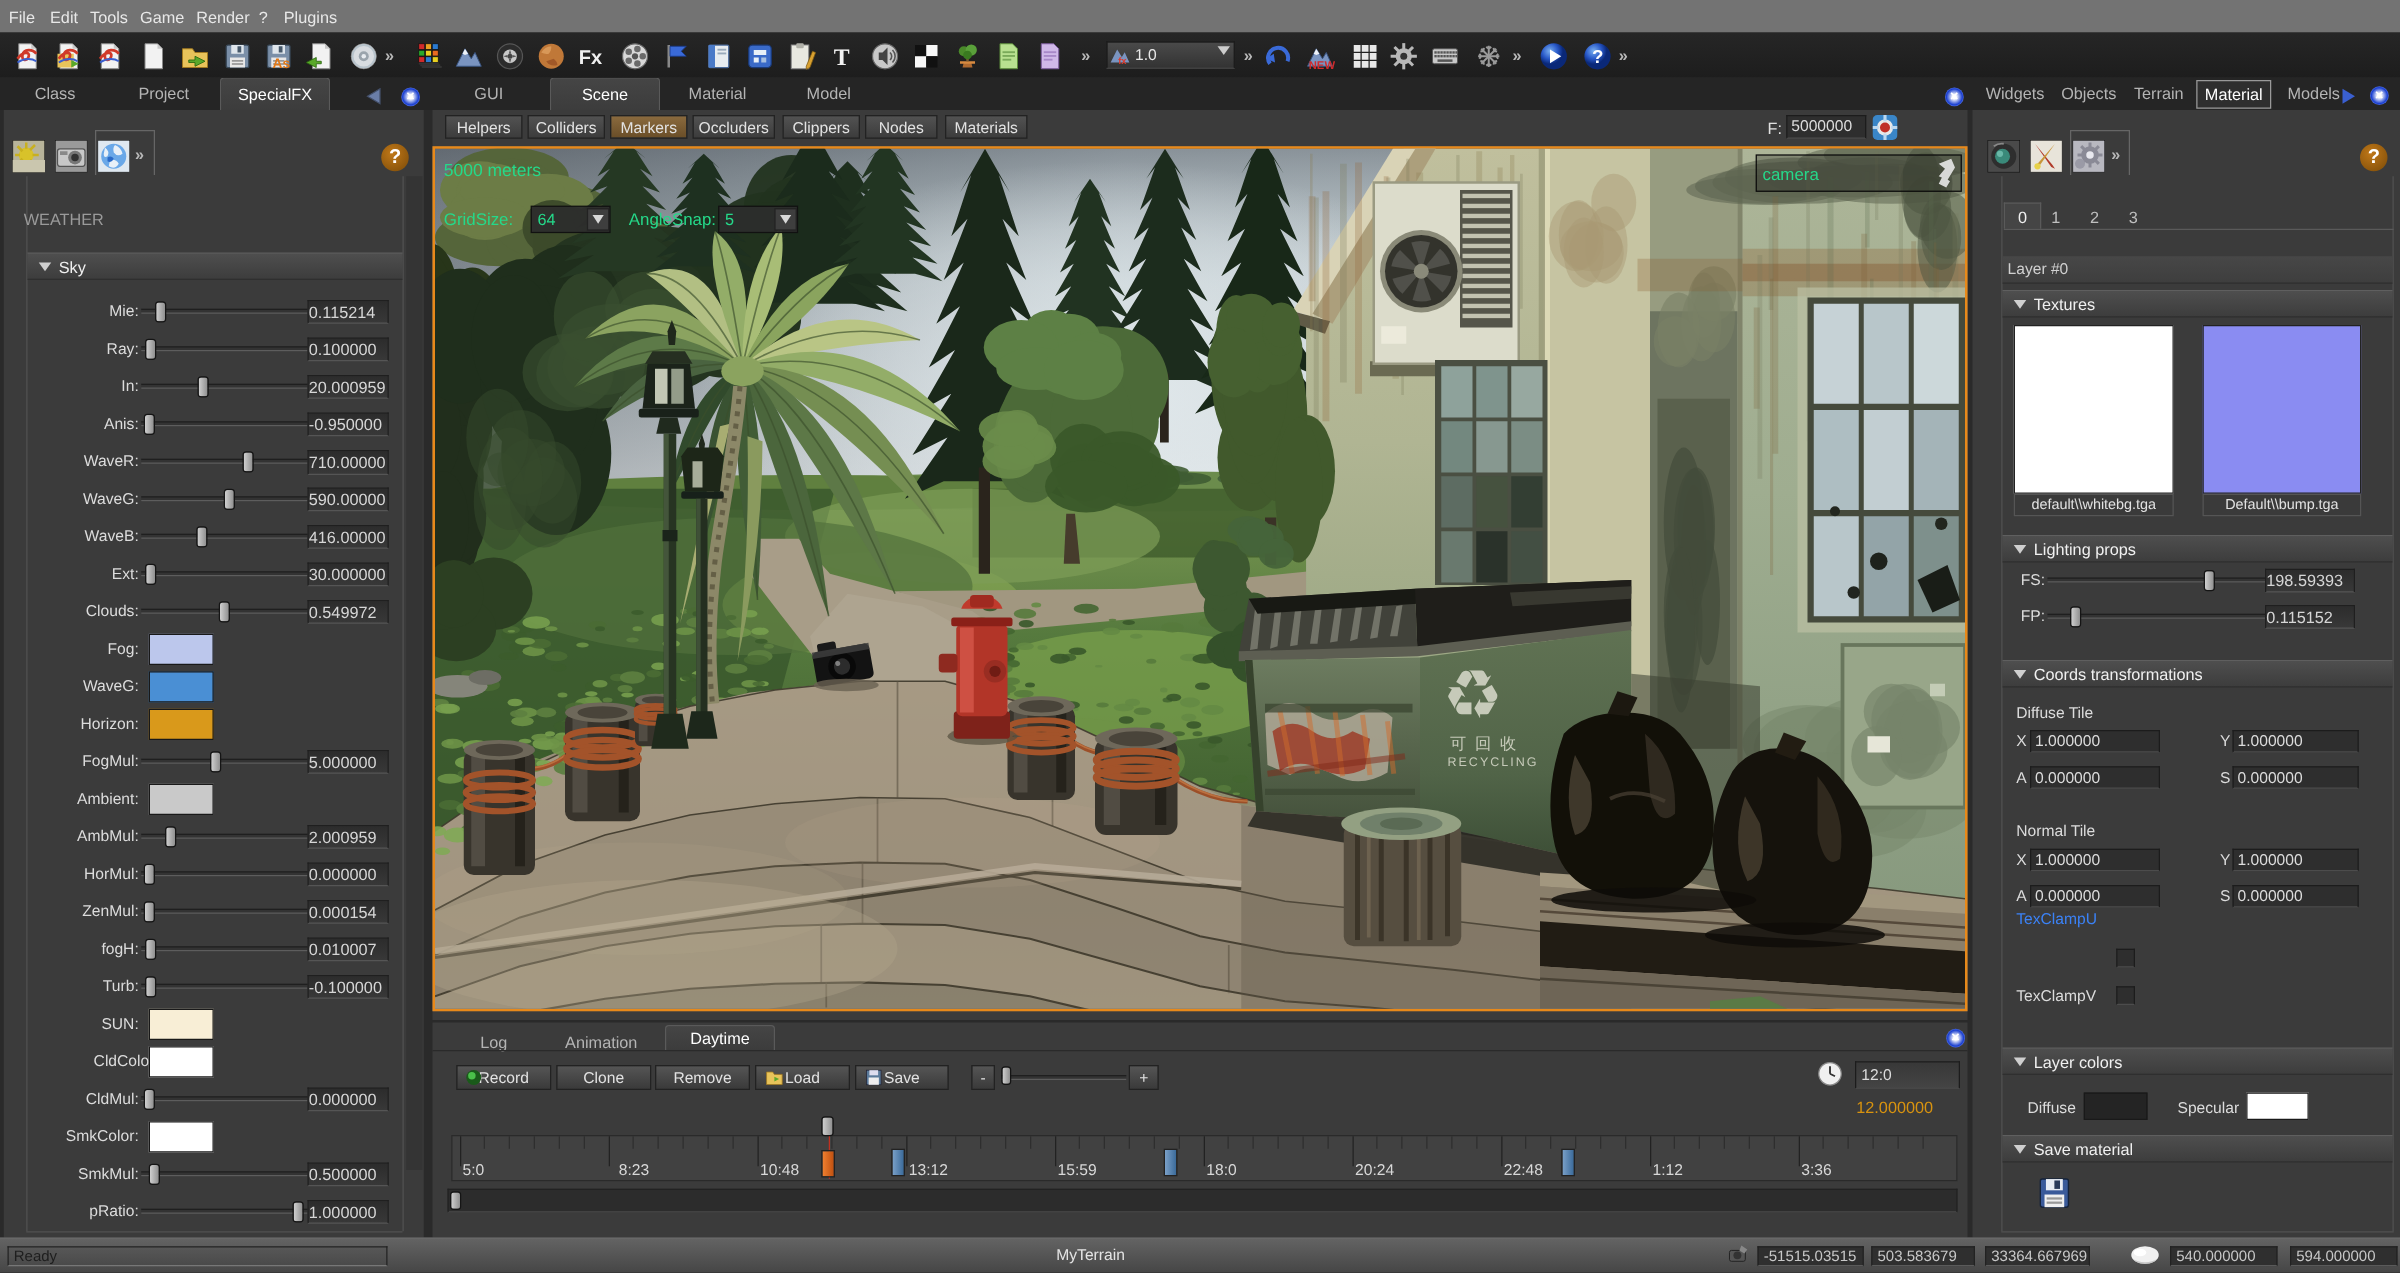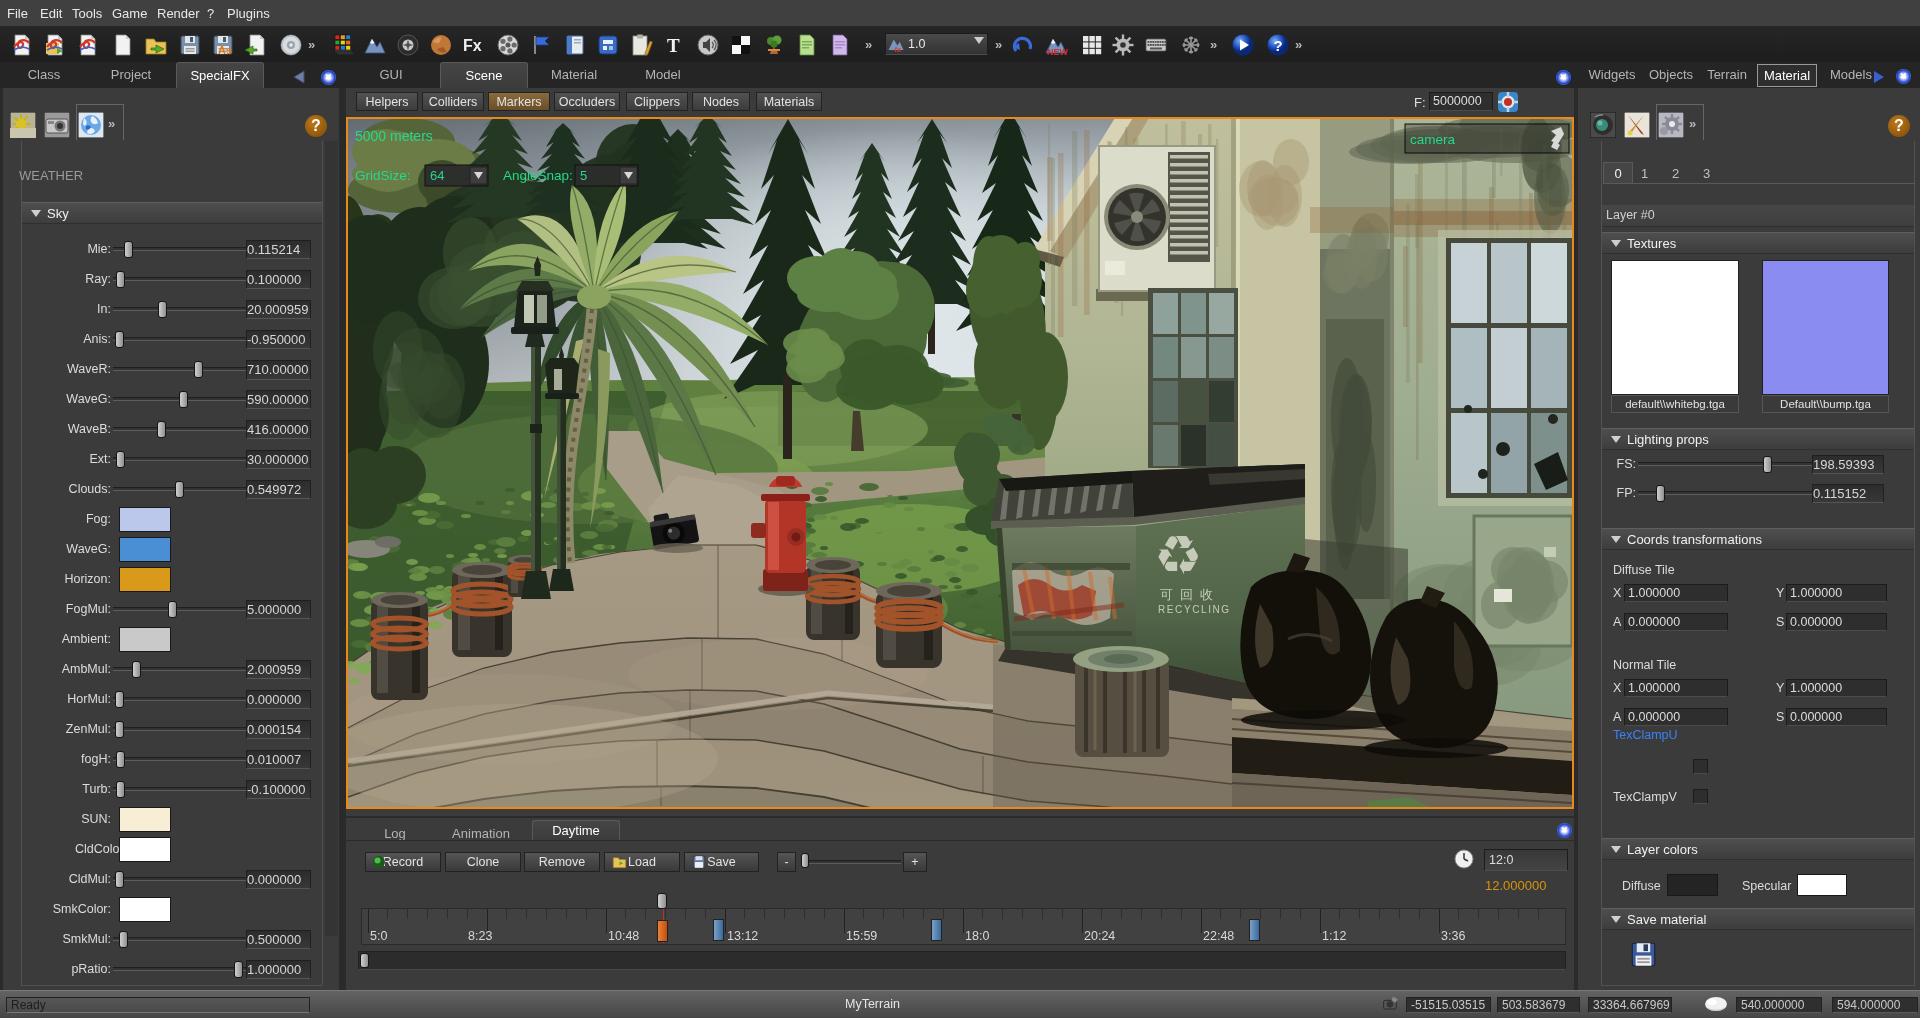--- a/index.html
+++ b/index.html
@@ -1,17 +1,17 @@
 <!DOCTYPE html>
 <html><head><meta charset="utf-8"><title>Editor</title><style>
 *{margin:0;padding:0;box-sizing:border-box;}
 html,body{width:1920px;height:1018px;overflow:hidden;background:#2a2a2a;
  font-family:"Liberation Sans",sans-serif;}
 .abs{position:absolute;}
-#menubar{position:absolute;left:0;top:0;width:1920px;height:26px;background:#404040;
+#menubar{position:absolute;left:0;top:0;width:1920px;height:26px;background:#737373;
  color:#e8e8e8;font-size:13px;}
 #menubar span{position:absolute;top:6px;}
 #toolbar{position:absolute;left:0;top:26px;width:1920px;height:36px;
  background:linear-gradient(#262626,#1d1d1d);}
 .ticon{position:absolute;width:24px;height:24px;}
 .chev{position:absolute;color:#b8b8b8;font-size:13px;font-weight:bold;}
 #tabrow{position:absolute;left:0;top:62px;width:1920px;height:26px;background:#252525;}
 .tab{position:absolute;top:0;height:26px;line-height:26px;color:#b4b4b4;font-size:13px;text-align:center;}
 .tabsel{background:linear-gradient(#454545,#3c3c3c);border:1px solid #5a5a5a;border-bottom:none;
  border-radius:3px 3px 0 0;color:#fff;}
@@ -1417,21 +1417,21 @@
 <span style="position:absolute;left:1485px;top:878px;color:#d8930f;font-size:13px">12.000000</span>
 <span style="position:absolute;left:361px;top:908px;width:1205px;height:37px;background:#414141;border:1px solid #2a2a2a"></span>
 <span style="position:absolute;left:368px;top:909px;width:1px;height:24px;background:#222"></span>
 <span style="position:absolute;left:370px;top:929px;color:#d8d8d8;font-size:12.5px">5:0</span>
 <span style="position:absolute;left:387px;top:909px;width:1px;height:10px;background:#2e2e2e"></span>
 <span style="position:absolute;left:407px;top:909px;width:1px;height:10px;background:#2e2e2e"></span>
 <span style="position:absolute;left:427px;top:909px;width:1px;height:10px;background:#2e2e2e"></span>
 <span style="position:absolute;left:447px;top:909px;width:1px;height:10px;background:#2e2e2e"></span>
 <span style="position:absolute;left:467px;top:909px;width:1px;height:10px;background:#2e2e2e"></span>
 <span style="position:absolute;left:487px;top:909px;width:1px;height:24px;background:#222"></span>
-<span style="position:absolute;left:468px;top:929px;color:#d8d8d8;font-size:12.5px">8:23</span>
+<span style="position:absolute;left:495px;top:929px;color:#d8d8d8;font-size:12.5px">8:23</span>
 <span style="position:absolute;left:506px;top:909px;width:1px;height:10px;background:#2e2e2e"></span>
 <span style="position:absolute;left:526px;top:909px;width:1px;height:10px;background:#2e2e2e"></span>
 <span style="position:absolute;left:546px;top:909px;width:1px;height:10px;background:#2e2e2e"></span>
 <span style="position:absolute;left:566px;top:909px;width:1px;height:10px;background:#2e2e2e"></span>
 <span style="position:absolute;left:586px;top:909px;width:1px;height:10px;background:#2e2e2e"></span>
 <span style="position:absolute;left:606px;top:909px;width:1px;height:24px;background:#222"></span>
 <span style="position:absolute;left:608px;top:929px;color:#d8d8d8;font-size:12.5px">10:48</span>
 <span style="position:absolute;left:625px;top:909px;width:1px;height:10px;background:#2e2e2e"></span>
 <span style="position:absolute;left:645px;top:909px;width:1px;height:10px;background:#2e2e2e"></span>
 <span style="position:absolute;left:665px;top:909px;width:1px;height:10px;background:#2e2e2e"></span>

